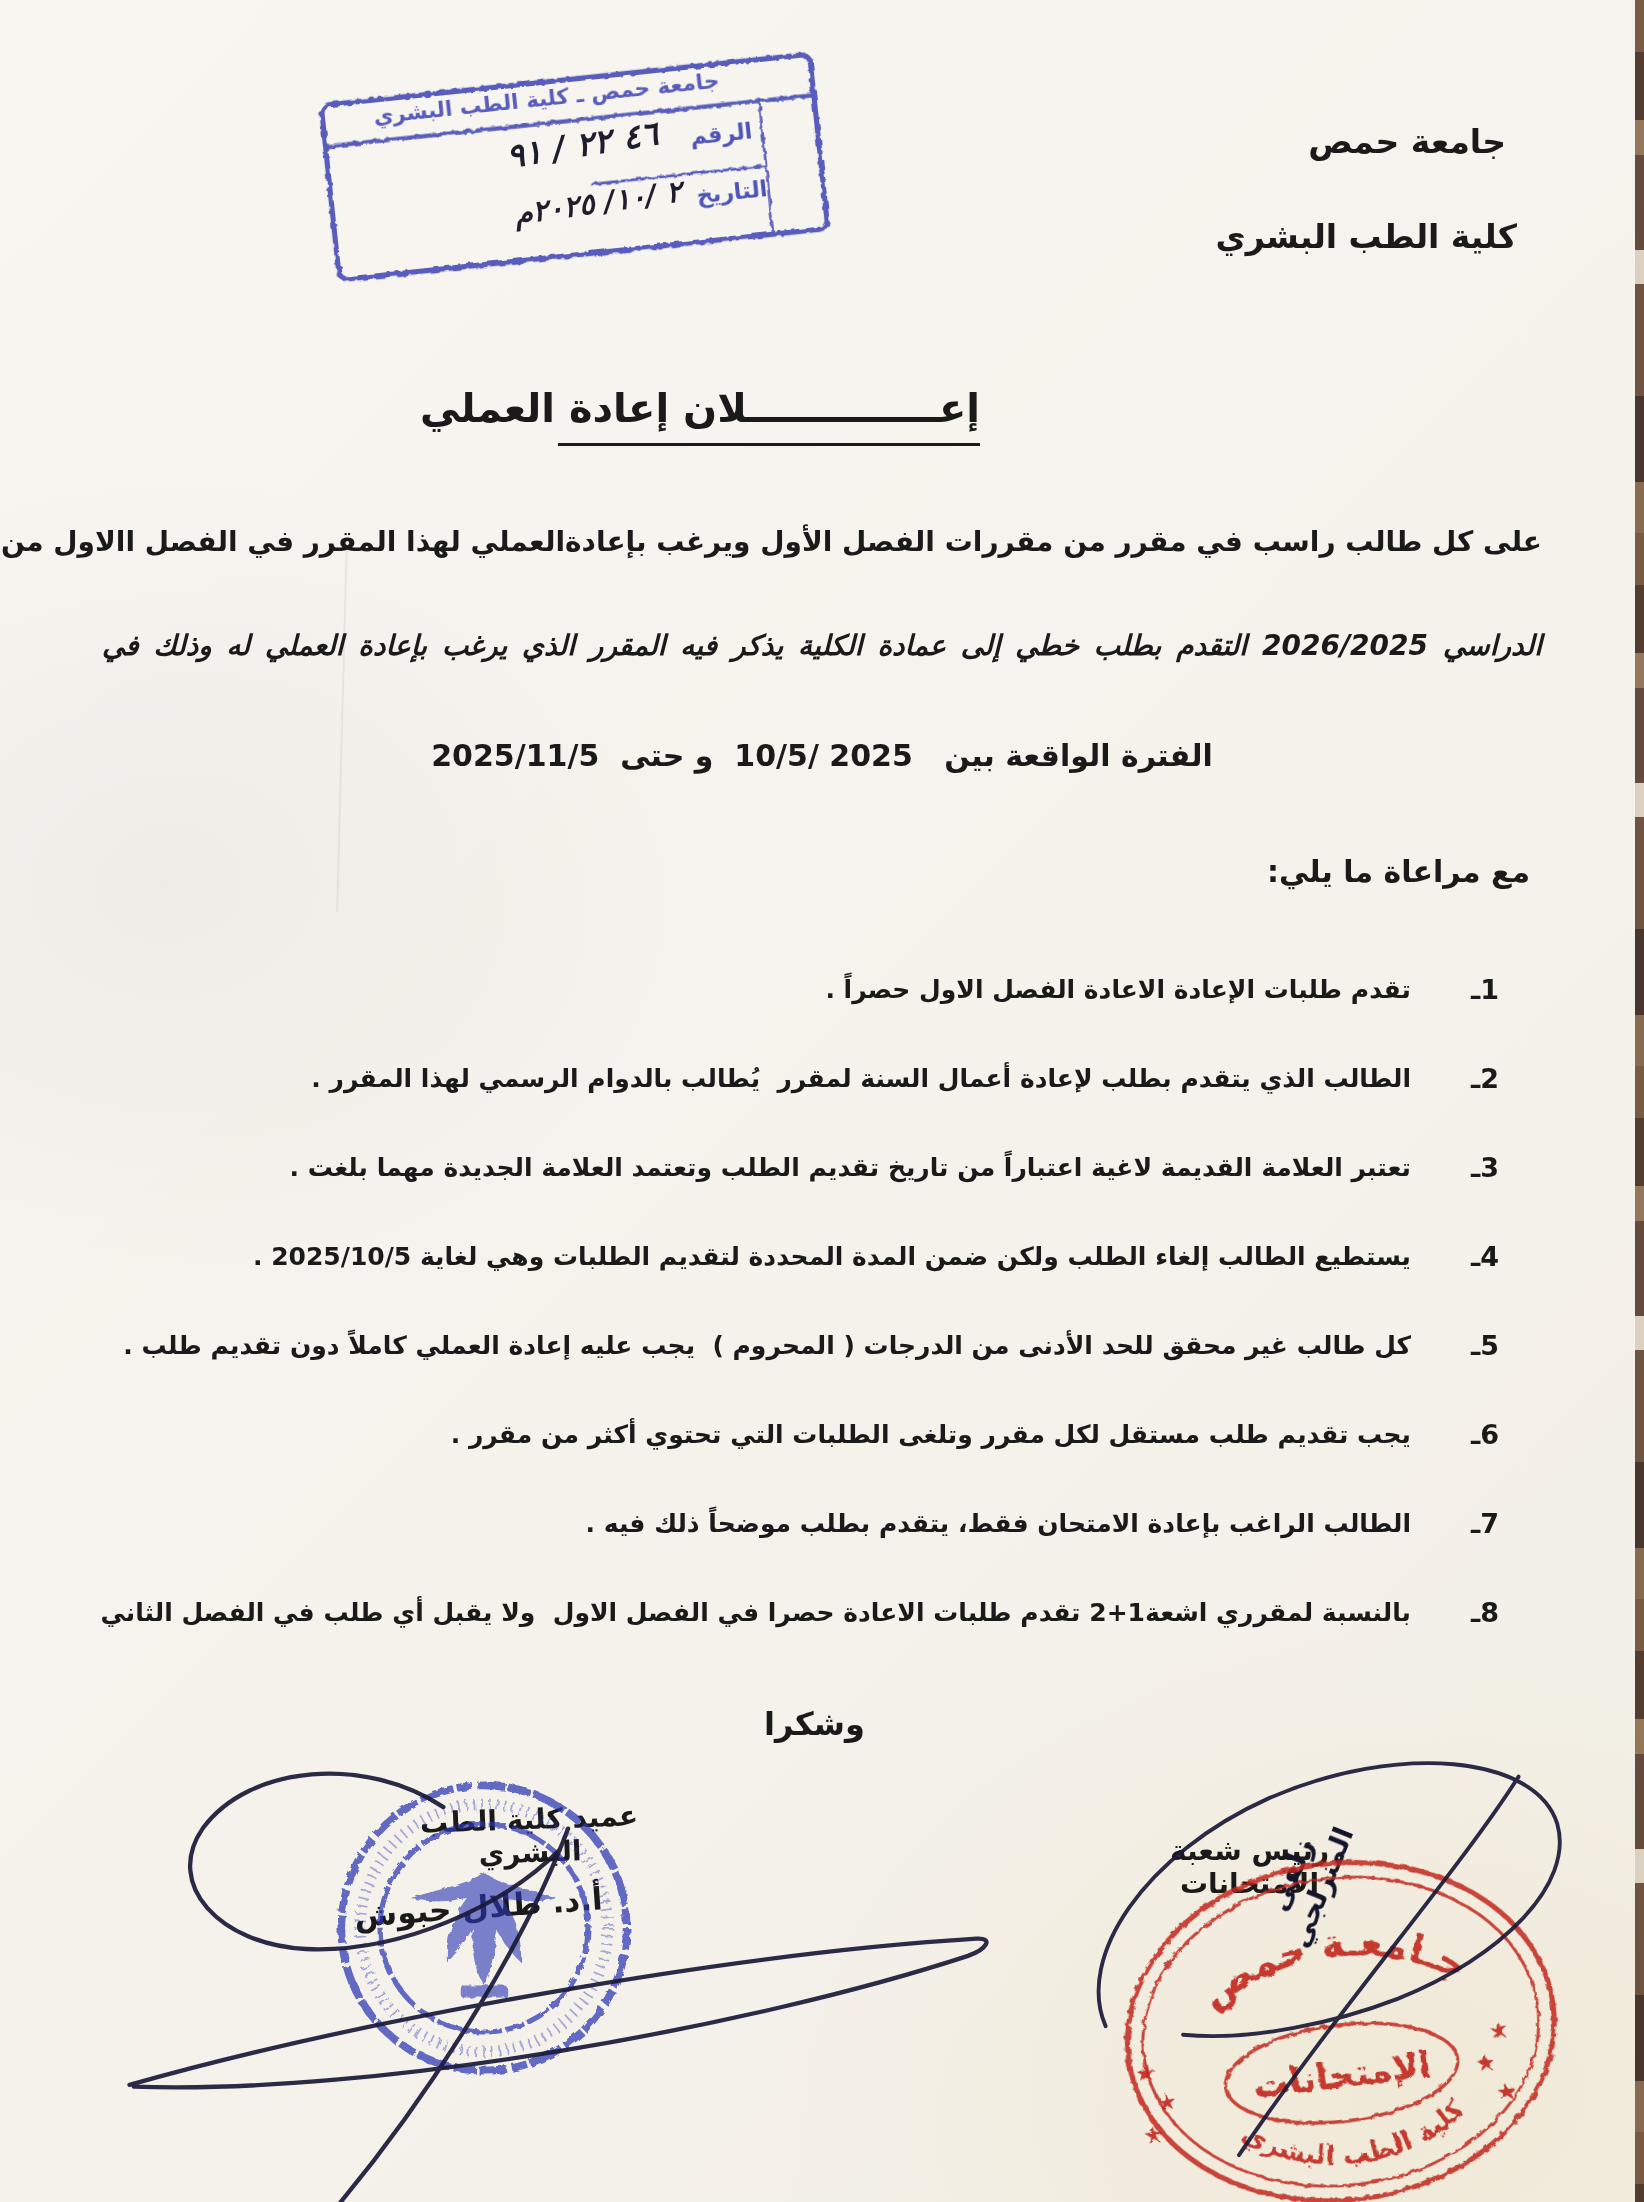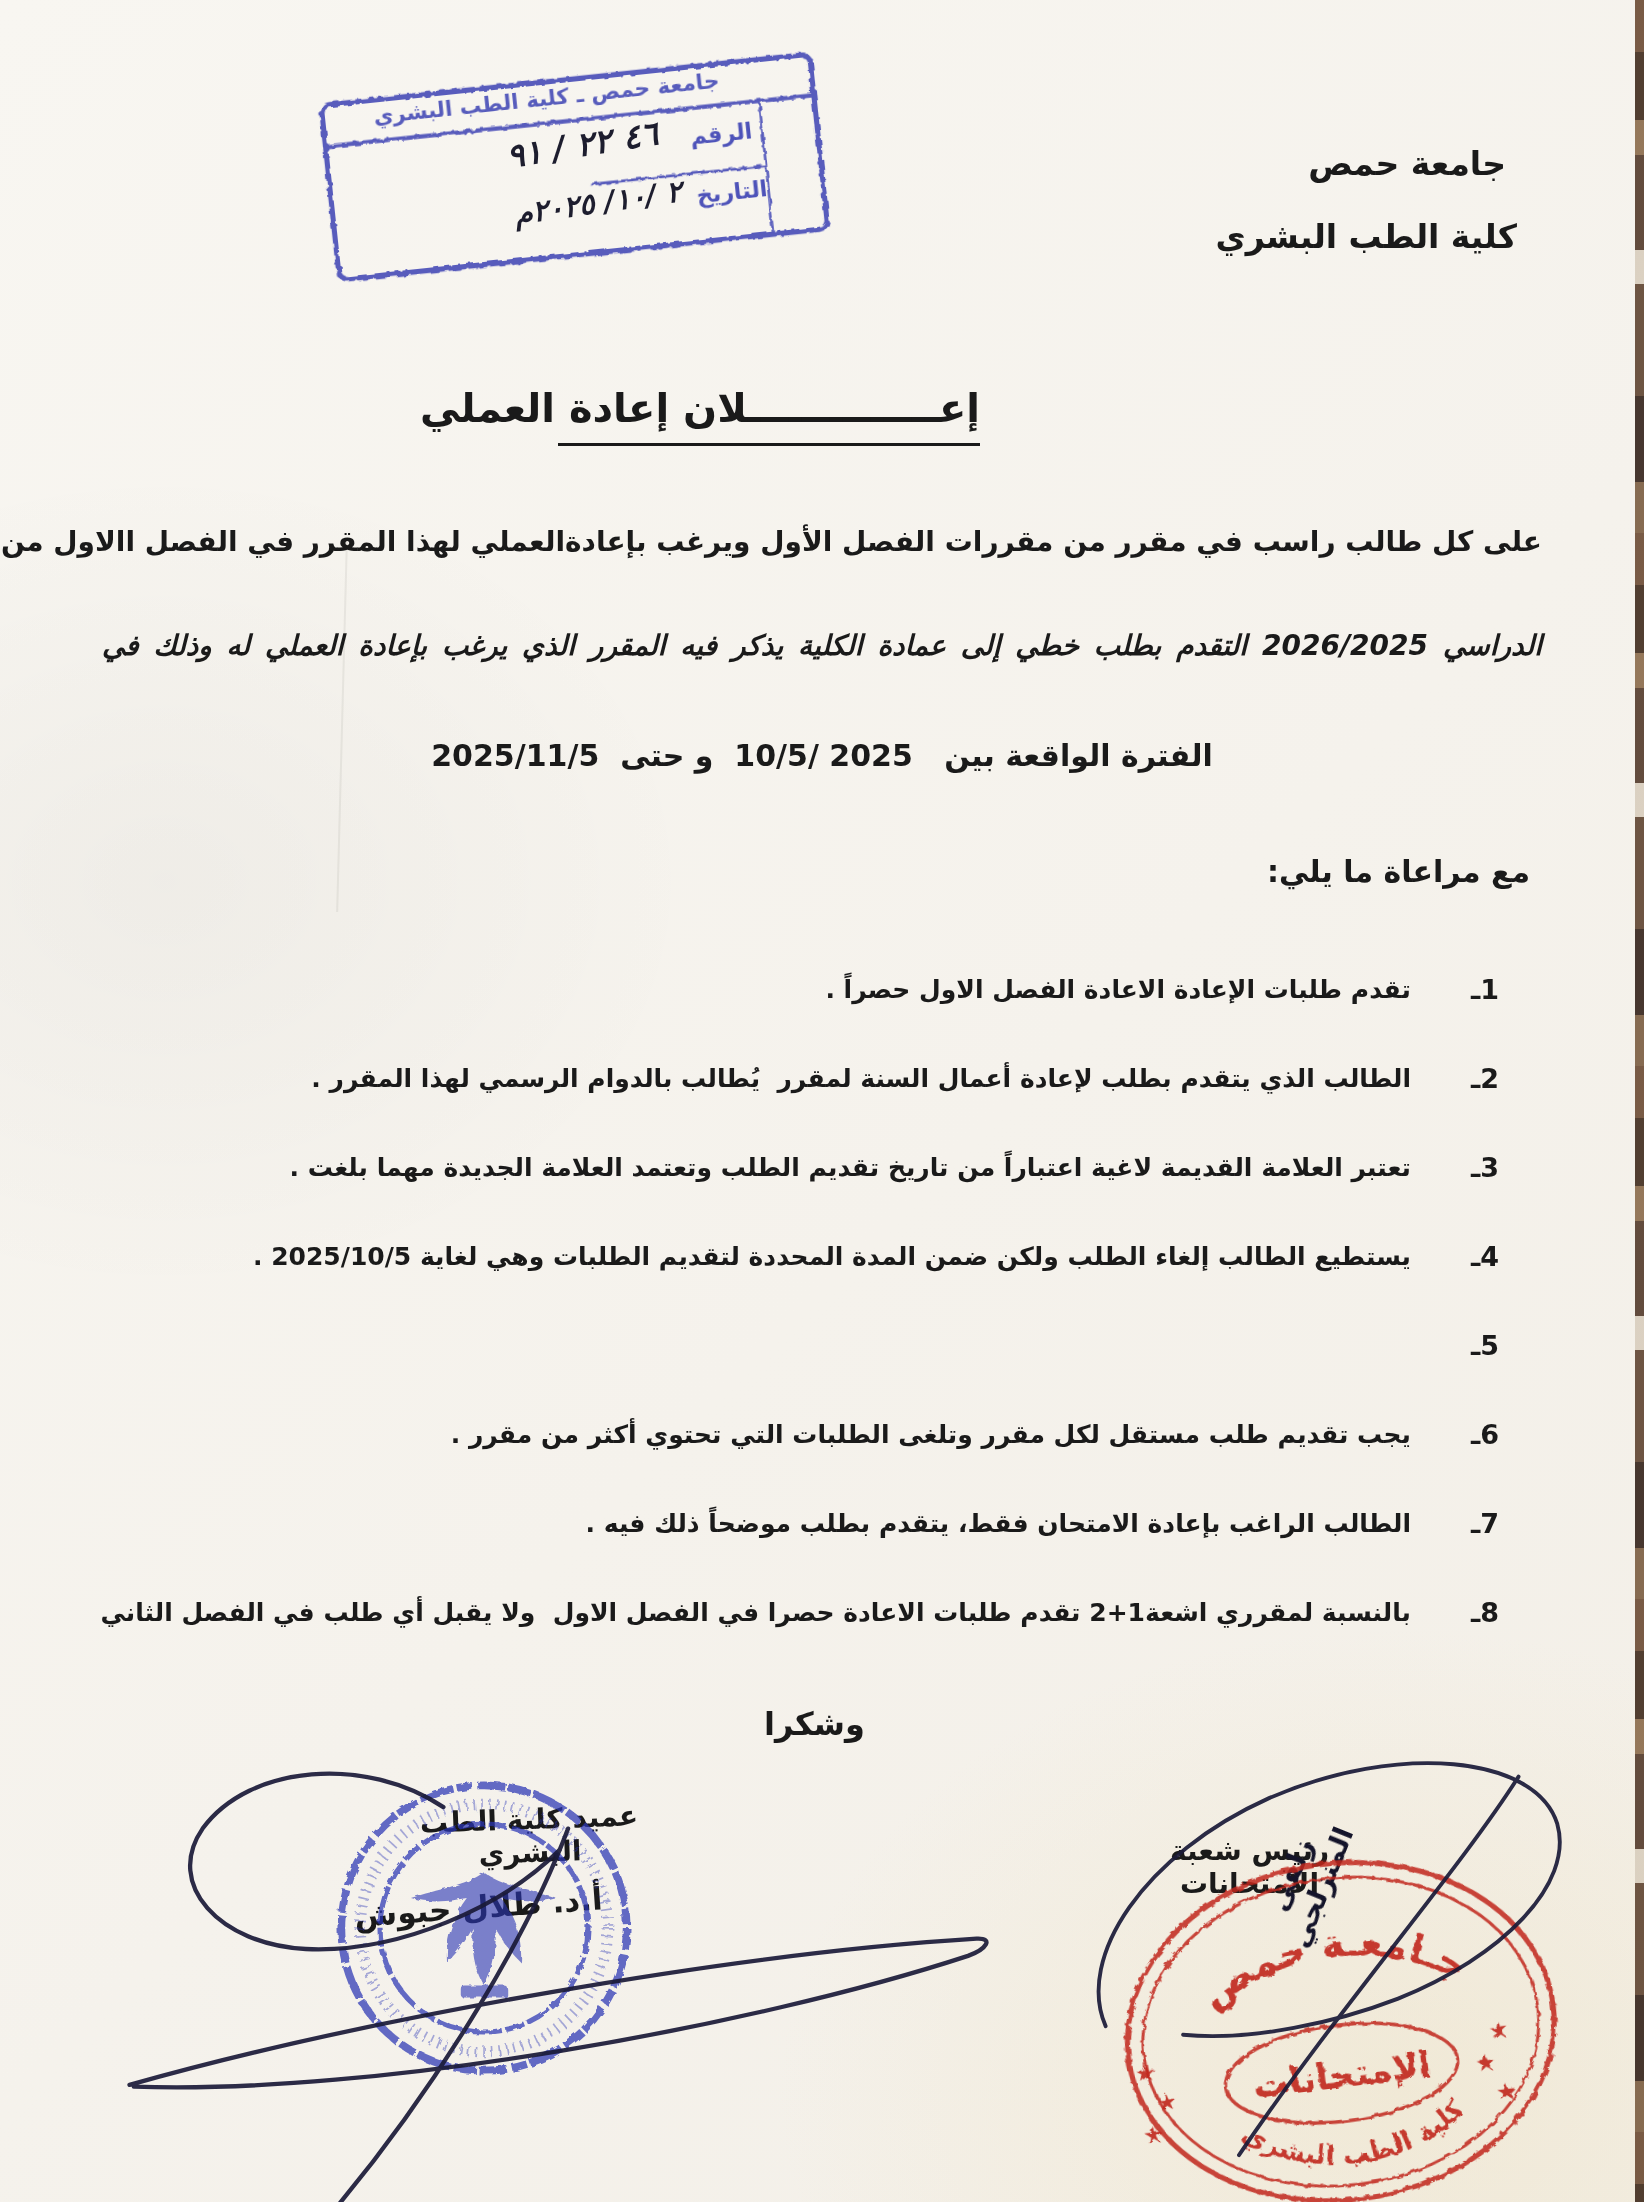--- a/index.html
+++ b/index.html
@@ -25,21 +25,21 @@
       #6b4a33 0 52px, #3f2a1c 52px 120px, #8a6a4a 120px 155px,
       #52392a 155px 250px, #d8cdbd 250px 284px, #5e4330 284px 396px,
       #33221a 396px 482px, #7a5c40 482px 533px);
   }
   #paper-crease{
     left:341px;top:542px;width:1.7px;height:370px;
     background:rgba(60,55,45,.07);transform:rotate(1.5deg);
   }
   
   .hdr{font-weight:bold;font-size:33px;letter-spacing:0;}
-  #hdr-university{top:122px;right:138px;margin-top:22px;}
+  #hdr-university{top:122px;right:138px;}
   #hdr-faculty{top:217px;right:127px;margin-left:29px;}
   
   #registry-stamp{
     left:325px;top:76px;width:499px;height:182px;
     transform:rotate(-6deg);
     color:#3c42b4;
   }
   #registry-stamp .frame{position:absolute;inset:0;}
   #registry-stamp .org{
     position:absolute;top:6.9px;left:10.3px;right:52px;text-align:center;
@@ -148,20 +148,21 @@
     <div class="rule-row">
       <span class="rule-num">3ـ</span>
       <span class="rule-text">تعتبر العلامة القديمة لاغية اعتباراً من تاريخ تقديم الطلب وتعتمد العلامة الجديدة مهما بلغت .</span>
     </div>
     <div class="rule-row">
       <span class="rule-num">4ـ</span>
       <span class="rule-text">يستطيع الطالب إلغاء الطلب ولكن ضمن المدة المحددة لتقديم الطلبات وهي لغاية 2025/10/5 .</span>
     </div>
     <div class="rule-row">
       <span class="rule-num">5ـ</span>
+      <span class="rule-text">كل طالب غير محقق للحد الأدنى من الدرجات ( المحروم ) &nbsp;يجب عليه إعادة العملي كاملاً دون تقديم طلب .</span>
     </div>
     <div class="rule-row">
       <span class="rule-num">6ـ</span>
       <span class="rule-text">يجب تقديم طلب مستقل لكل مقرر وتلغى الطلبات التي تحتوي أكثر من مقرر .</span>
     </div>
     <div class="rule-row">
       <span class="rule-num">7ـ</span>
       <span class="rule-text">الطالب الراغب بإعادة الامتحان فقط، يتقدم بطلب موضحاً ذلك فيه .</span>
     </div>
     <div class="rule-row">

